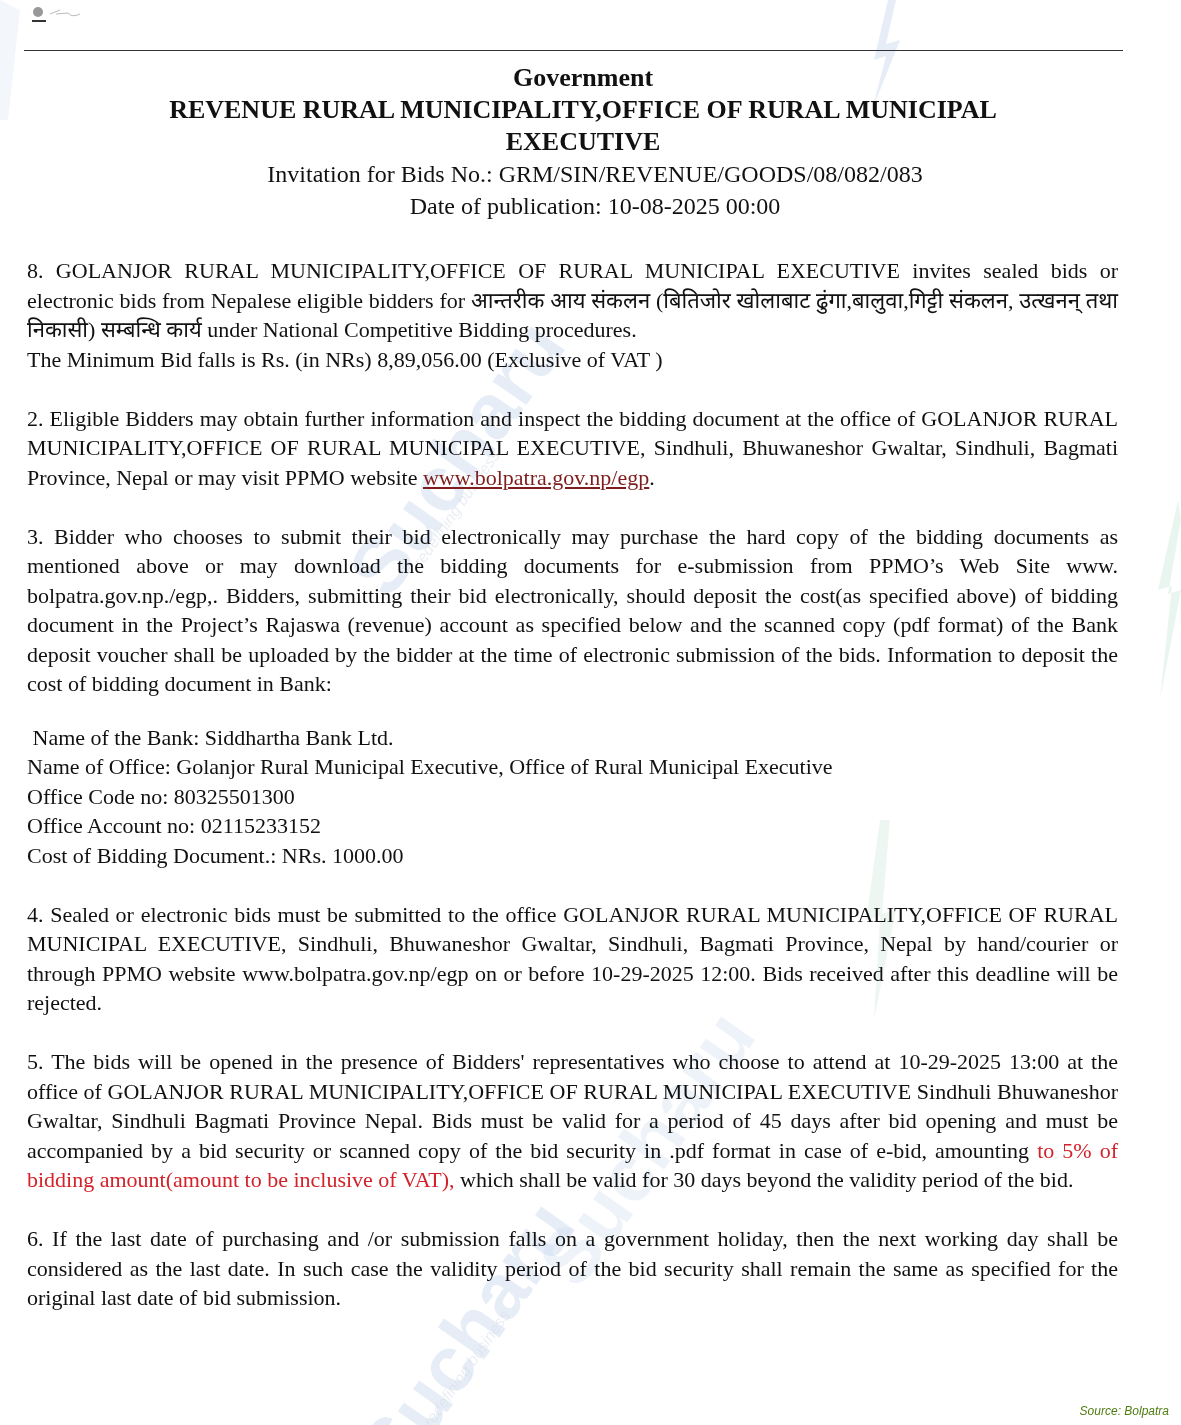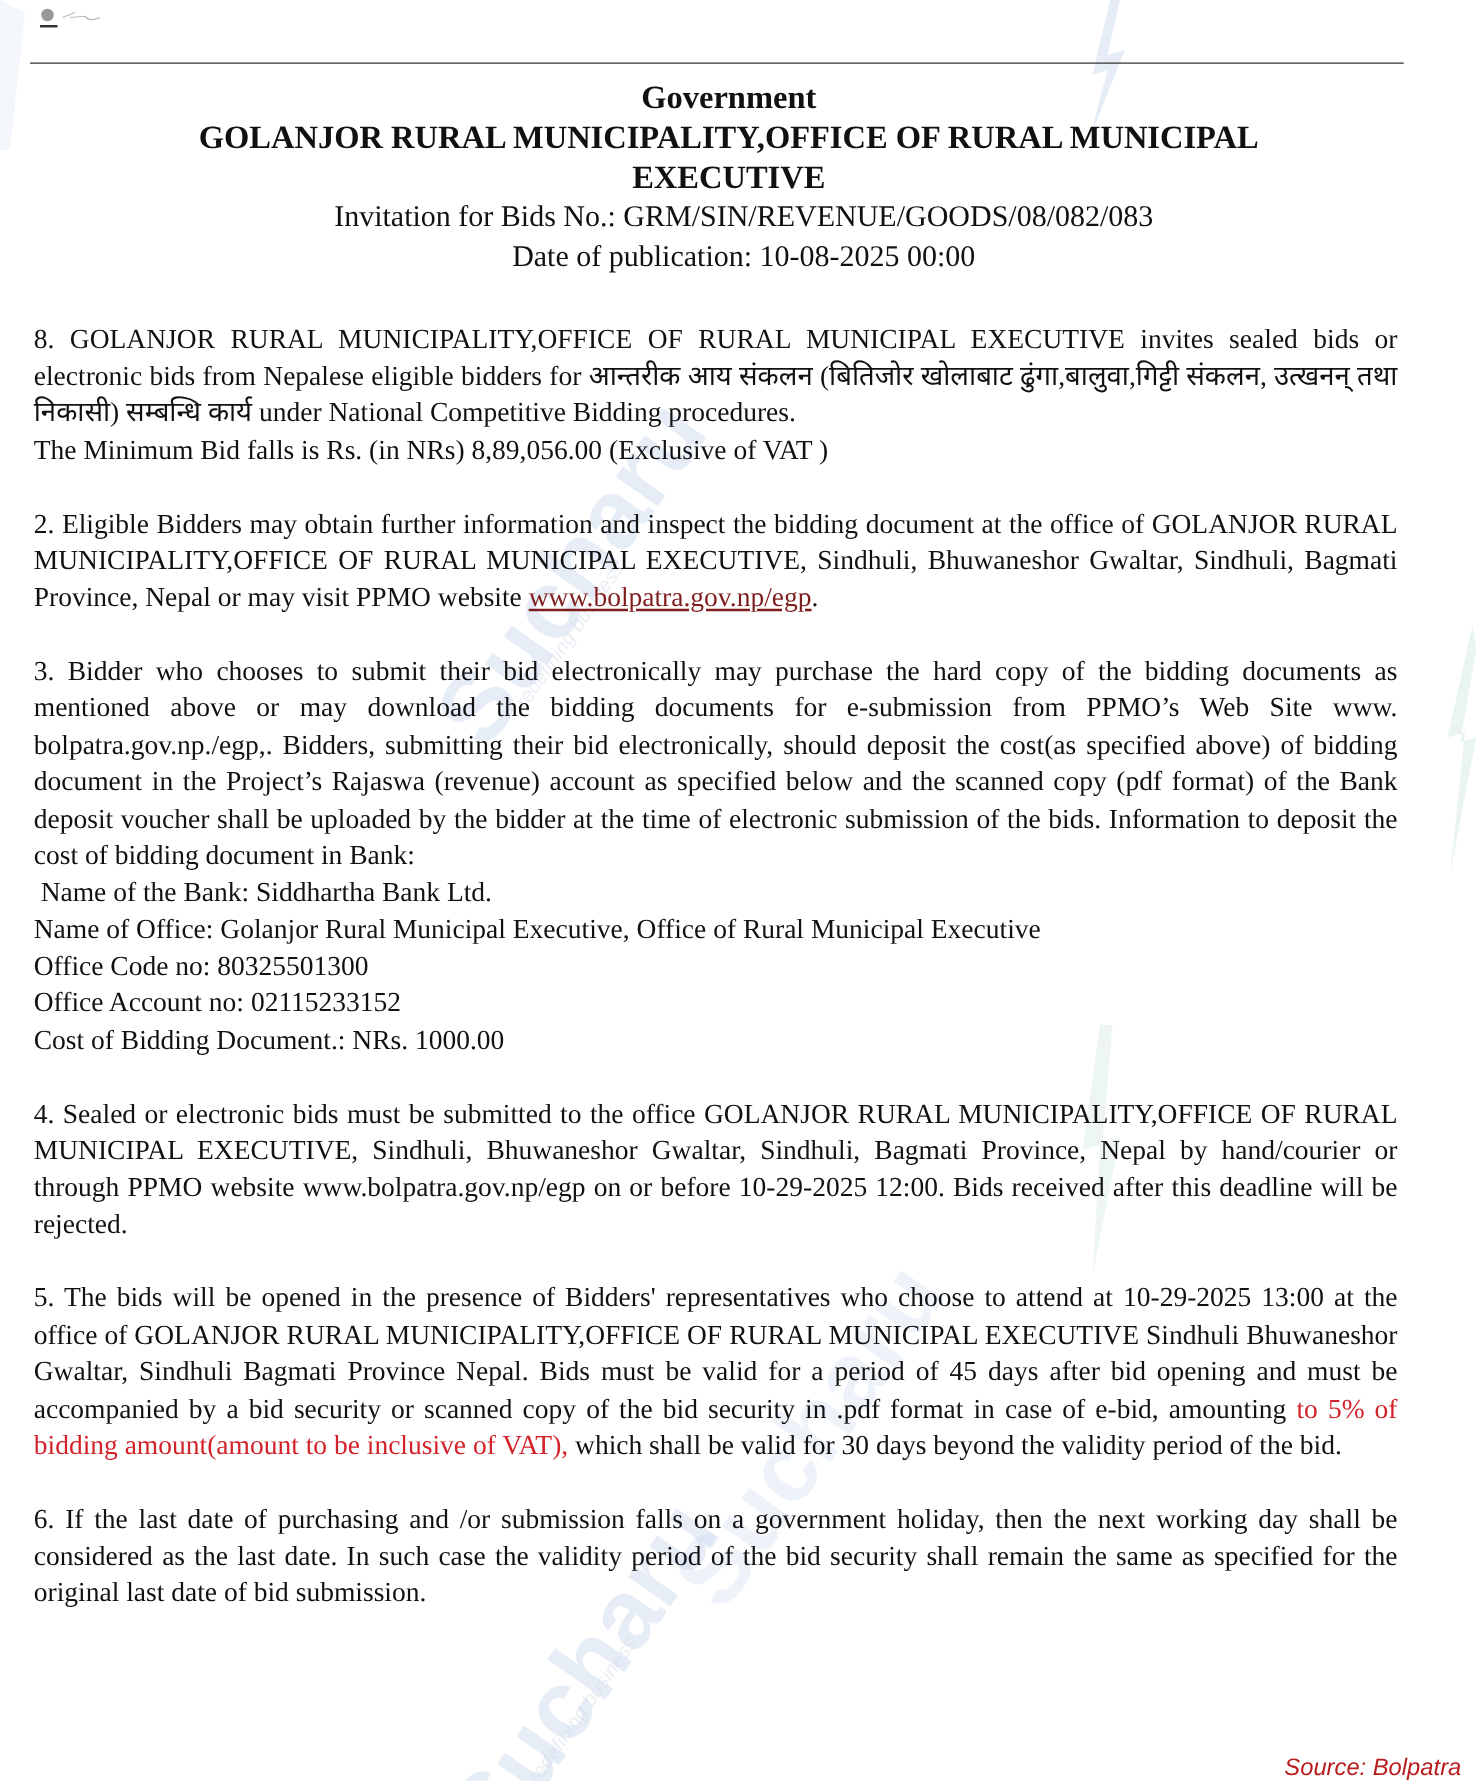--- a/index.html
+++ b/index.html
@@ -18,21 +18,21 @@
   .h-org { font-weight: bold; font-size: 26px; line-height: 32px; width: 960px; margin: 0 auto; }
   .h-line { font-size: 24px; line-height: 32px; margin-left: 24px; }
   .content { position: absolute; left: 27px; top: 256px; width: 1091px; z-index: 2;
              font-size: 22px; line-height: 29.5px; }
   .para { text-align: justify; margin: 0 0 29.5px 0; }
   .para p { margin: 0; }
   .bank-line { margin: 0; }
   .link { color: #7f1d1d; text-decoration: underline; }
   .red { color: #d3222a; }
   .source { position: absolute; right: 12px; top: 1404px; font-family: "Liberation Sans", sans-serif;
-            font-style: italic; font-size: 19px; color: #b91c1c; z-index: 2; }
+            font-style: italic; font-size: 12px; color: #4d7c0f; z-index: 2; }
 </style>
 </head>
 <body>
 
 <div class="wm" style="left:0;top:0;width:1181px;height:1425px;">
   <svg class="wm-shape" style="left:860px;top:0;" width="40" height="110" viewBox="0 0 40 110">
     <polygon points="28,0 14,60 26,56 12,110 40,40 26,44 36,0" fill="#b9cdea"></polygon>
   </svg>
   <svg class="wm-shape" style="left:1150px;top:500px;" width="31" height="200" viewBox="0 0 31 200">
     <polygon points="28,0 8,90 22,86 10,200 31,90 18,94 31,20" fill="#c3e3d2"></polygon>
@@ -53,38 +53,38 @@
 <svg class="logo" viewBox="0 0 70 22">
   <circle cx="10" cy="8" r="5" fill="#999"></circle>
   <rect x="4" y="16" width="14" height="2" fill="#333"></rect>
   <path d="M22 10 L32 6 M28 10 L40 9 M40 9 Q44 14 52 10" stroke="#bbb" stroke-width="1" fill="none"></path>
 </svg>
 
 <div class="rule"></div>
 
 <div class="header">
   <div class="h-gov">Government</div>
-  <div class="h-org">GOLANJOR RURAL MUNICIPALITY,OFFICE OF RURAL MUNICIPAL EXECUTIVE</div>
+  <div class="h-org">REVENUE RURAL MUNICIPALITY,OFFICE OF RURAL MUNICIPAL EXECUTIVE</div>
   <div class="h-line">Invitation for Bids No.: GRM/SIN/REVENUE/GOODS/08/082/083</div>
   <div class="h-line">Date of publication: 10-08-2025 00:00</div>
 </div>
 
 <div class="content">
   <div class="para">
     <p style="text-align:justify;">8. GOLANJOR RURAL MUNICIPALITY,OFFICE OF RURAL MUNICIPAL EXECUTIVE invites sealed bids or electronic bids from Nepalese eligible bidders for आन्तरीक आय संकलन (बितिजोर खोलाबाट ढुंगा,बालुवा,गिट्टी संकलन, उत्खनन् तथा निकासी) सम्बन्धि कार्य under National Competitive Bidding procedures.</p>
     <p style="text-align:left;">The Minimum Bid falls  is Rs. (in NRs) 8,89,056.00 (Exclusive of VAT )</p>
   </div>
 
   <div class="para">
     <span>2. Eligible Bidders may obtain further information and inspect the bidding document at the office of GOLANJOR RURAL MUNICIPALITY,OFFICE OF RURAL MUNICIPAL EXECUTIVE, Sindhuli, Bhuwaneshor Gwaltar, Sindhuli, Bagmati Province, Nepal or may visit PPMO website </span><a class="link">www.bolpatra.gov.np/egp</a><span>.</span>
   </div>
 
   <div class="para">
     <p>3. Bidder who chooses to submit their bid electronically may purchase the hard copy of the bidding documents as mentioned above or may download the bidding documents for e-submission from PPMO’s Web Site www. bolpatra.gov.np./egp,. Bidders, submitting their bid electronically, should deposit the cost(as specified above) of bidding document in the Project’s Rajaswa (revenue) account as specified below and the scanned copy (pdf format) of the Bank deposit voucher shall be uploaded by the bidder at the time of electronic submission of the bids. Information to deposit the cost of bidding document in Bank:</p>
-    <div style="text-align:left;">
+    <div style="text-align:left;margin-top:24px;">
       <p class="bank-line" style="white-space:pre;"> Name of the Bank: Siddhartha Bank Ltd.</p>
       <p class="bank-line">Name of Office: Golanjor Rural Municipal Executive, Office of Rural Municipal Executive</p>
       <p class="bank-line">Office Code no: 80325501300</p>
       <p class="bank-line">Office Account no: 02115233152</p>
       <p class="bank-line">Cost of Bidding Document.: NRs. 1000.00</p>
     </div>
   </div>
 
   <div class="para">
     <p>4. Sealed or electronic bids must be submitted to the office GOLANJOR RURAL MUNICIPALITY,OFFICE OF RURAL MUNICIPAL EXECUTIVE, Sindhuli, Bhuwaneshor Gwaltar, Sindhuli, Bagmati Province, Nepal by hand/courier or through PPMO website www.bolpatra.gov.np/egp on or before 10-29-2025 12:00. Bids received after this deadline will be rejected.</p>

